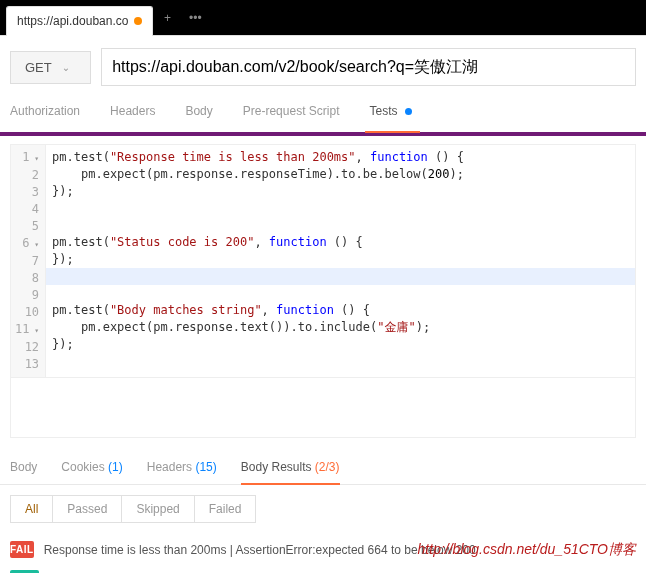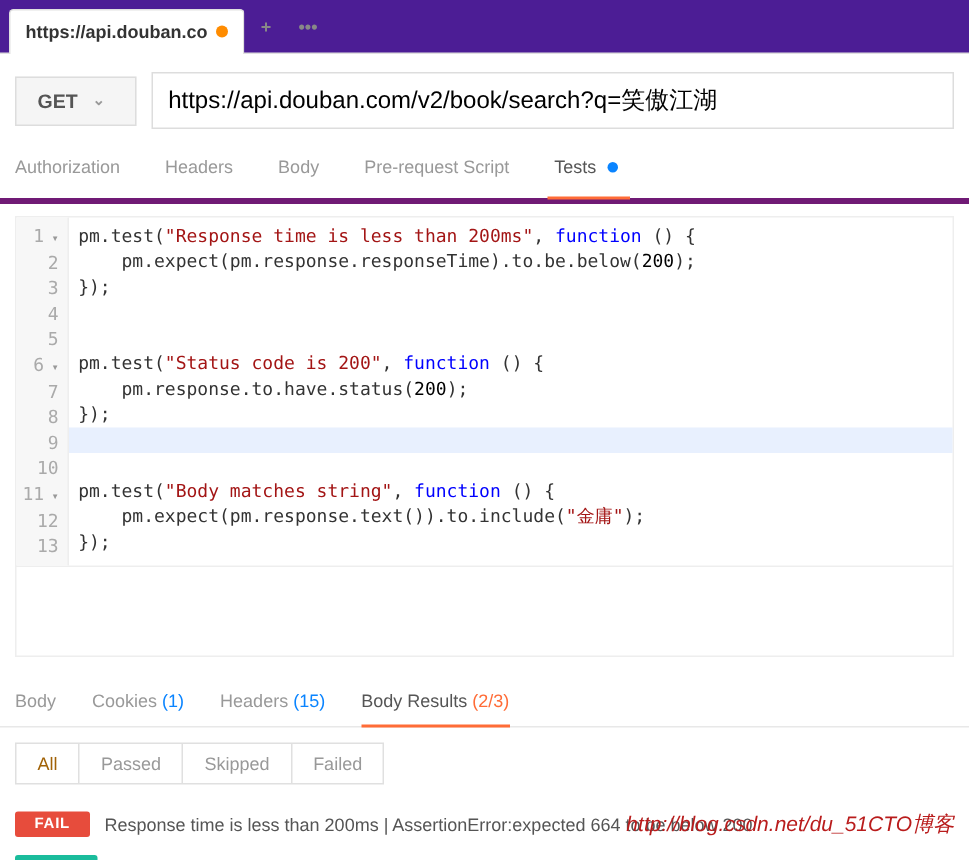--- a/index.html
+++ b/index.html
@@ -1,24 +1,24 @@
 <!DOCTYPE html>
 <html><head>
   <meta charset="utf-8">
   <style>
     * { box-sizing: border-box; margin: 0; padding: 0; }
     body { font-family: -apple-system, BlinkMacSystemFont, "Segoe UI", Helvetica, Arial, sans-serif; font-size: 12px; background: #fff; color: #333; width: 646px; }
     
-    .tab-bar { display: flex; align-items: center; height: 36px; border-bottom: 1px solid #e0e0e0; background: #4c1d95; padding-left: 6px; font-weight: bold; }
+    .tab-bar { display: flex; align-items: center; height: 36px; border-bottom: 1px solid #e0e0e0; background: #000000; padding-left: 6px; }
     .browser-tab { display: flex; align-items: center; background: #fff; border: 1px solid #e0e0e0; border-bottom: none; height: 30px; padding: 0 10px; margin-top: 6px; gap: 6px; border-radius: 3px 3px 0 0; }
     .tab-dot { width: 8px; height: 8px; border-radius: 50%; background: #ff8c00; }
     .tab-btn { width: 28px; height: 28px; display: flex; align-items: center; justify-content: center; color: #888; cursor: pointer; }
     
     .request-row { display: flex; align-items: center; padding: 12px 10px; gap: 10px; }
-    .method-select { border: 1px solid #ddd; background: #f5f5f5; padding: 8px 20px 8px 14px; display: flex; align-items: center; gap: 10px; color: #555; font-size: 13px; cursor: pointer; font-weight: bold; }
+    .method-select { border: 1px solid #ddd; background: #f5f5f5; padding: 8px 20px 8px 14px; display: flex; align-items: center; gap: 10px; color: #555; font-size: 13px; cursor: pointer; }
     .chevron { font-size: 10px; color: #999; }
     .url-input { flex: 1; border: 1px solid #ddd; padding: 9px 10px; font-size: 16px; color: #000000; background: #fff; }
     
     .req-tabs { display: flex; gap: 30px; padding: 0 10px 8px 10px; border-bottom: 4px solid #701a75; }
     .req-tab { color: #999; font-size: 12px; padding: 6px 0; cursor: pointer; position: relative; }
     .req-tab.active { color: #555; }
     .req-tab.active::after { content: ""; position: absolute; bottom: -9px; left: -4px; right: -8px; height: 2px; background: #ff6c37; }
     .tab-dot-small { width: 7px; height: 7px; border-radius: 50%; background: #0a84ff; display: inline-block; margin-left: 4px; vertical-align: middle; }
     
     .code-editor { display: flex; font-family: Consolas, Monaco, monospace; font-size: 12px; margin: 8px 10px 0 10px; border: 1px solid #eee; background: #fff; }
@@ -42,21 +42,21 @@
     .count-orange { color: #ff6c37; }
     
     .filter-row { padding: 10px 10px 6px 10px; }
     .filter-box { display: inline-flex; border: 1px solid #e0e0e0; }
     .filter-btn { padding: 6px 14px; color: #999; font-size: 12px; border-right: 1px solid #e0e0e0; cursor: pointer; }
     .filter-btn:last-child { border-right: none; }
     .filter-btn.active { color: #a16207; }
     
     .result-list { padding: 6px 10px 16px 10px; }
     .result-row { display: flex; align-items: center; gap: 10px; padding: 6px 0; }
-    .badge { color: #fff; font-size: 10px; font-weight: 600; padding: 3px 13px; border-radius: 2px; letter-spacing: 0.5px; }
+    .badge { color: #fff; font-size: 10px; font-weight: 600; padding: 3px 0; border-radius: 2px; letter-spacing: 0.5px; }
     .badge.fail { background: #e74c3c; }
     .badge.pass { background: #1abc9c; }
     .result-text { color: #555; font-size: 12px; }
     
     .watermark { position: absolute; bottom: 14px; right: 10px; color: #b91c1c; font-size: 14px; font-style: italic; pointer-events: none; margin-top: 16px; }
   </style>
 </head>
 <body>
 
 <div class="tab-bar">
@@ -103,21 +103,20 @@
       <span class="ln">12</span>
       <span class="ln">13</span>
   </div>
   <div class="code">
     <div class="cl"><span>pm.test(</span><span class="s">"Response time is less than 200ms"</span><span>, </span><span class="k">function</span><span> () {</span></div>
     <div class="cl"><span>    pm.expect(pm.response.responseTime).to.be.below(</span><span class="n">200</span><span>);</span></div>
     <div class="cl"><span>});</span></div>
     <div class="cl"> </div>
     <div class="cl"> </div>
     <div class="cl"><span>pm.test(</span><span class="s">"Status code is 200"</span><span>, </span><span class="k">function</span><span> () {</span></div>
-    <div class="cl"><span>    pm.response.to.have.status(</span><span class="n">200</span><span>);</span></div>
     <div class="cl"><span>});</span></div>
     <div class="cl hl"> </div>
     <div class="cl"> </div>
     <div class="cl"><span>pm.test(</span><span class="s">"Body matches string"</span><span>, </span><span class="k">function</span><span> () {</span></div>
     <div class="cl"><span>    pm.expect(pm.response.text()).to.include(</span><span class="s">"金庸"</span><span>);</span></div>
     <div class="cl"><span>});</span></div>
   </div>
 </div>
 <div class="blank-area"></div>
 

